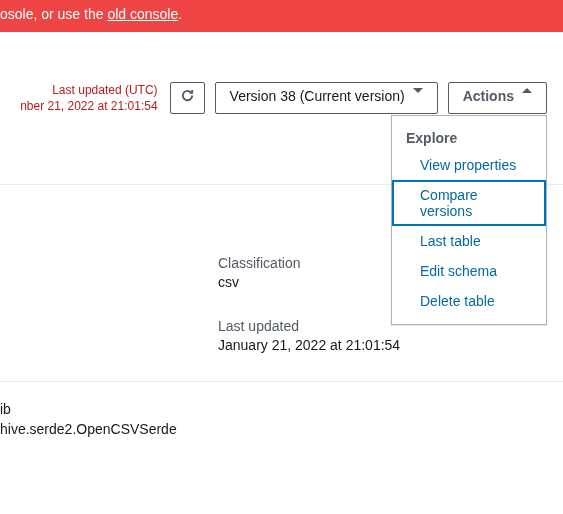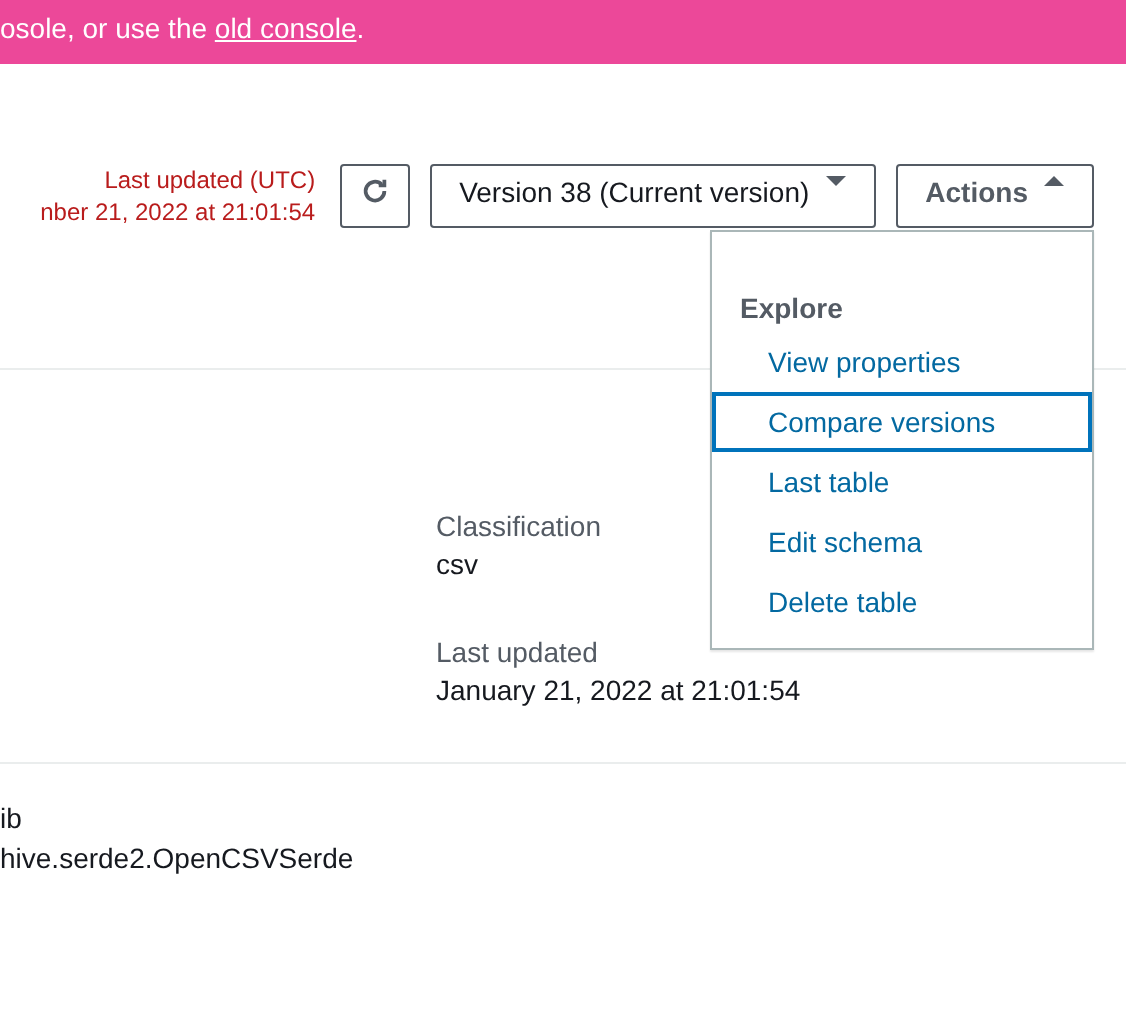--- a/index.html
+++ b/index.html
@@ -7,21 +7,21 @@
     font-family: "Amazon Ember", "Helvetica Neue", Arial, sans-serif;
     font-size: 14px;
     color: #16191f;
     background: #ffffff;
     width: 563px;
     height: 514px;
     overflow: hidden;
     position: relative;
   }
   .banner {
-    background: #ec4899;
+    background: #ef4444;
     color: #ffffff;
     padding: 6px 8px 10px 0;
     font-size: 14px;
   }
   .banner a {
     color: #ffffff;
     text-decoration: underline;
   }
   .toolbar {
     display: flex;
@@ -61,25 +61,25 @@
     border-right: 5px solid transparent;
   }
   .caret-down { border-top: 5px solid #545b64; }
   .caret-up { border-bottom: 5px solid #545b64; }
   .version-text { font-weight: 400; color: #16191f; }
   .dropdown-wrap { position: relative; }
   .menu {
     position: absolute;
     top: 33px;
     right: 0;
-    width: 192px;
+    width: 156px;
     background: #ffffff;
     border: 1px solid #aab7b8;
     box-shadow: 0 1px 1px rgba(0,0,0,0.1);
-    padding: 24px 0 8px 0;
+    padding: 8px 0 8px 0;
     z-index: 10;
   }
   .menu-header {
     font-size: 14px;
     font-weight: 700;
     color: #545b64;
     padding: 6px 14px 4px 14px;
   }
   .menu-item {
     font-size: 14px;

